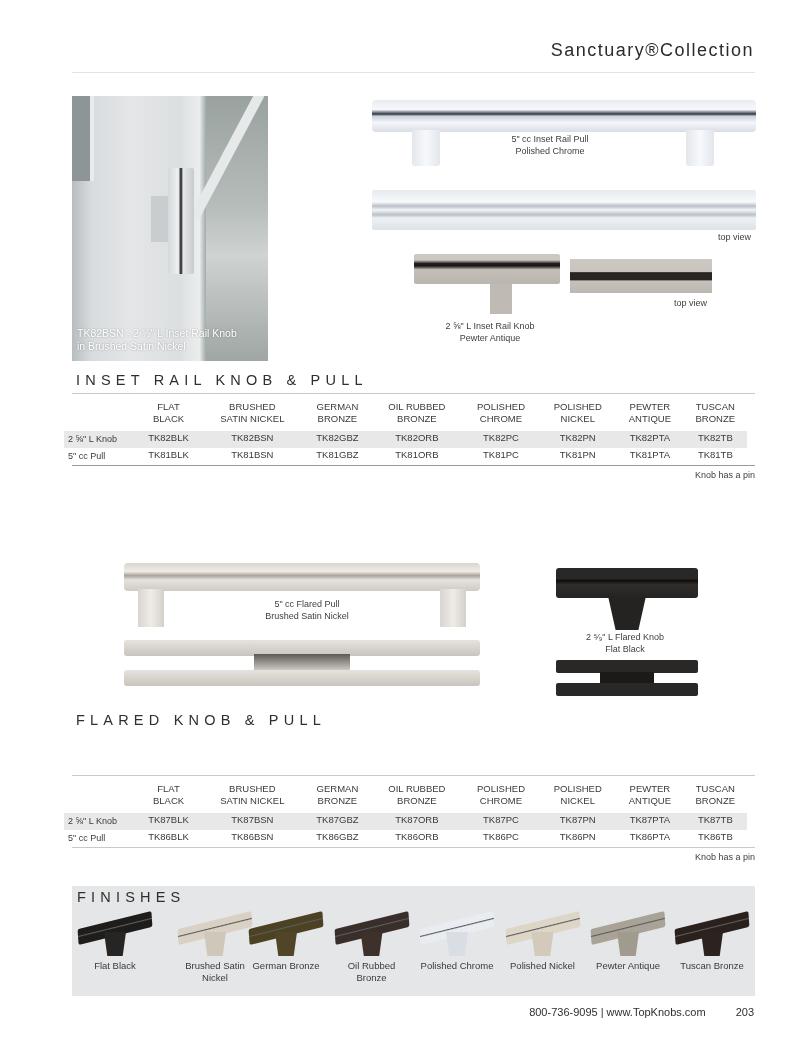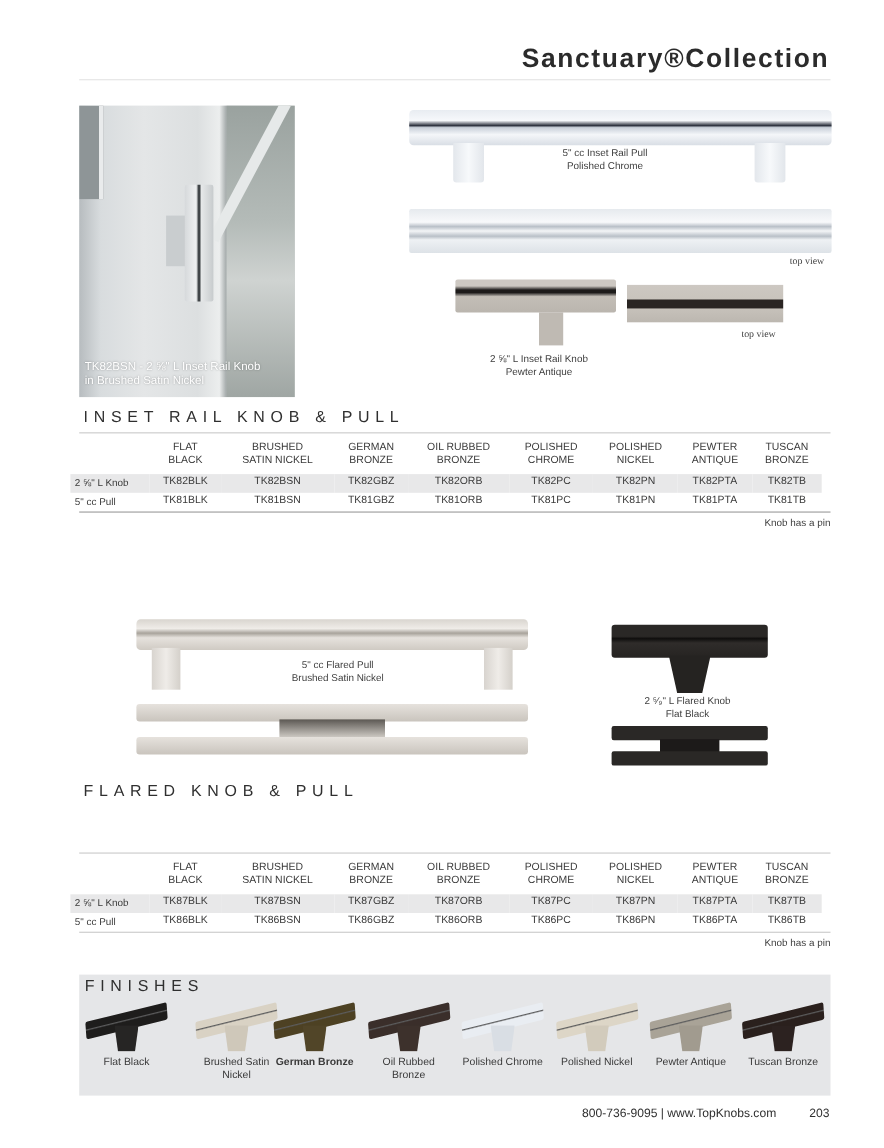--- a/index.html
+++ b/index.html
@@ -1,21 +1,21 @@
 <!DOCTYPE html>
 <html><head>
 <meta charset="utf-8">
 <style>
   * { box-sizing: border-box; margin: 0; padding: 0; }
   html, body { width: 804px; height: 1044px; background: #ffffff; overflow: hidden; }
   body { position: relative; font-family: "DejaVu Sans", sans-serif; color: #3a3a3a; }
 
   .page-title {
     position: absolute; right: 50px; top: 40px;
-    font-size: 24px; letter-spacing: 1.5px; color: #2b2b2b; font-weight: 700;
+    font-size: 18px; letter-spacing: 1.5px; color: #2b2b2b; font-weight: 400;
     font-family: "Liberation Sans", sans-serif;
   }
   .title-rule { position: absolute; left: 72px; top: 72px; width: 683px; height: 1px; background: #e3e3e3; }
 
   
   .hero {
     position: absolute; left: 72px; top: 96px; width: 196px; height: 265px;
     background: linear-gradient(90deg, #b7bcbf 0%, #d8dcde 10%, #e4e6e7 30%, #dcdfe0 55%, #eceeee 65%, #a9afaf 68%, #b9bfbd 80%, #c4c9c7 100%);
     overflow: hidden;
   }
@@ -49,21 +49,21 @@
   .pull-flared-top .rail { position: absolute; left: 0; width: 356px; height: 16px; border-radius: 3px; background: linear-gradient(180deg,#e6e2dd,#c9c4bd); }
   .pull-flared-top .mid { position: absolute; left: 130px; top: 14px; width: 96px; height: 18px; background: linear-gradient(180deg,#5c5853,#d9d5cf); }
   .knob-black { position: absolute; left: 556px; top: 568px; width: 142px; height: 62px; }
   .knob-black .bar { position: absolute; left: 0; top: 0; width: 142px; height: 30px; border-radius: 3px; background: linear-gradient(180deg,#2a2826 0%,#2a2826 35%,#0f0e0d 42%,#2f2c2a 55%,#262422 100%); }
   .knob-black .stem { position: absolute; left: 52px; top: 28px; width: 38px; height: 34px; background: #252321; clip-path: polygon(0 0,100% 0,80% 100%,20% 100%); }
   .knob-black-top { position: absolute; left: 556px; top: 660px; width: 142px; height: 36px; }
   .knob-black-top .rail { position: absolute; left: 0; width: 142px; height: 13px; background: #2a2826; border-radius: 2px; }
   .knob-black-top .mid { position: absolute; left: 44px; top: 12px; width: 54px; height: 12px; background: #1c1a19; }
 
   .img-label { position: absolute; font-size: 9px; line-height: 12px; color: #3e3e3e; text-align: center; font-family: "Liberation Sans", sans-serif; }
-  .img-note { position: absolute; font-size: 9px; color: #3e3e3e; font-family: Liberation Serif, serif; }
+  .img-note { position: absolute; font-size: 9px; color: #3e3e3e; font-family: Liberation Sans, sans-serif; }
 
   
   .section-title {
     position: absolute; left: 76px; font-size: 14.5px; letter-spacing: 5.2px; color: #2f2f2f;
     font-family: "Liberation Sans", sans-serif; font-weight: 300;
   }
   .rule { position: absolute; left: 72px; width: 683px; height: 1px; background: #c9c9c9; }
   .rule.dark { background: #9a9a9a; }
 
   table.spec {
@@ -330,21 +330,21 @@
       <div class="swatch" style="left: 101px;">
         <div class="knob">
           <div class="bar" style="background: linear-gradient(rgb(217, 210, 196) 0%, rgb(217, 210, 196) 40%, rgba(0, 0, 0, 0.6) 46%, rgb(217, 210, 196) 54%, rgb(217, 210, 196) 100%);"></div>
           <div class="stem" style="background: rgb(207, 200, 186);"></div>
         </div>
         <div class="lbl">
           <div>Brushed Satin</div>
           <div>Nickel</div>
         </div>
       </div>
-      <div class="swatch" style="left: 172px; font-weight: bold;">
+      <div class="swatch" style="left: 172px;">
         <div class="knob">
           <div class="bar" style="background: linear-gradient(rgb(77, 65, 35) 0%, rgb(77, 65, 35) 40%, rgba(0, 0, 0, 0.6) 46%, rgb(77, 65, 35) 54%, rgb(77, 65, 35) 100%);"></div>
           <div class="stem" style="background: rgb(81, 69, 40);"></div>
         </div>
         <div class="lbl">
           <div>German Bronze</div>
           <div></div>
         </div>
       </div>
       <div class="swatch" style="left: 257.5px;">

